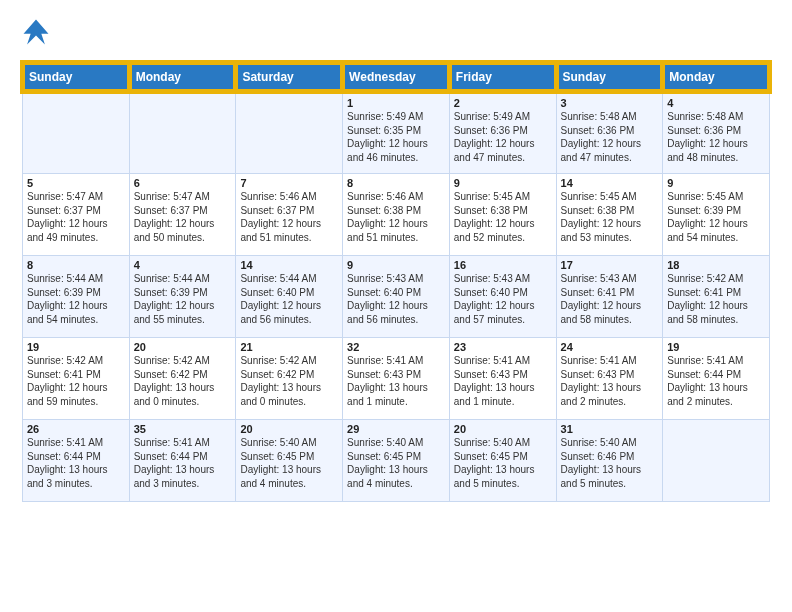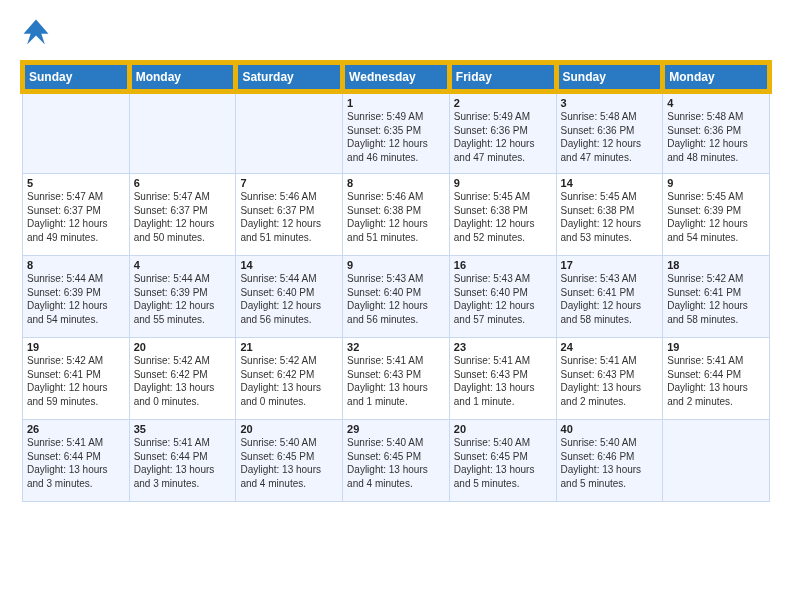--- a/index.html
+++ b/index.html
@@ -353,21 +353,21 @@
 and 4 minutes.</div>
           </td>
           <td>
             <span class="day-num">20</span>
             <div class="day-info" style="white-space: pre-line;">Sunrise: 5:40 AM
 Sunset: 6:45 PM
 Daylight: 13 hours
 and 5 minutes.</div>
           </td>
           <td>
-            <span class="day-num">40</span>
+            <span class="day-num">31</span>
             <div class="day-info" style="white-space: pre-line;">Sunrise: 5:40 AM
 Sunset: 6:46 PM
 Daylight: 13 hours
 and 5 minutes.</div>
           </td>
           <td class="empty"></td>
         </tr>
       </tbody>
   </table>
 </div>

